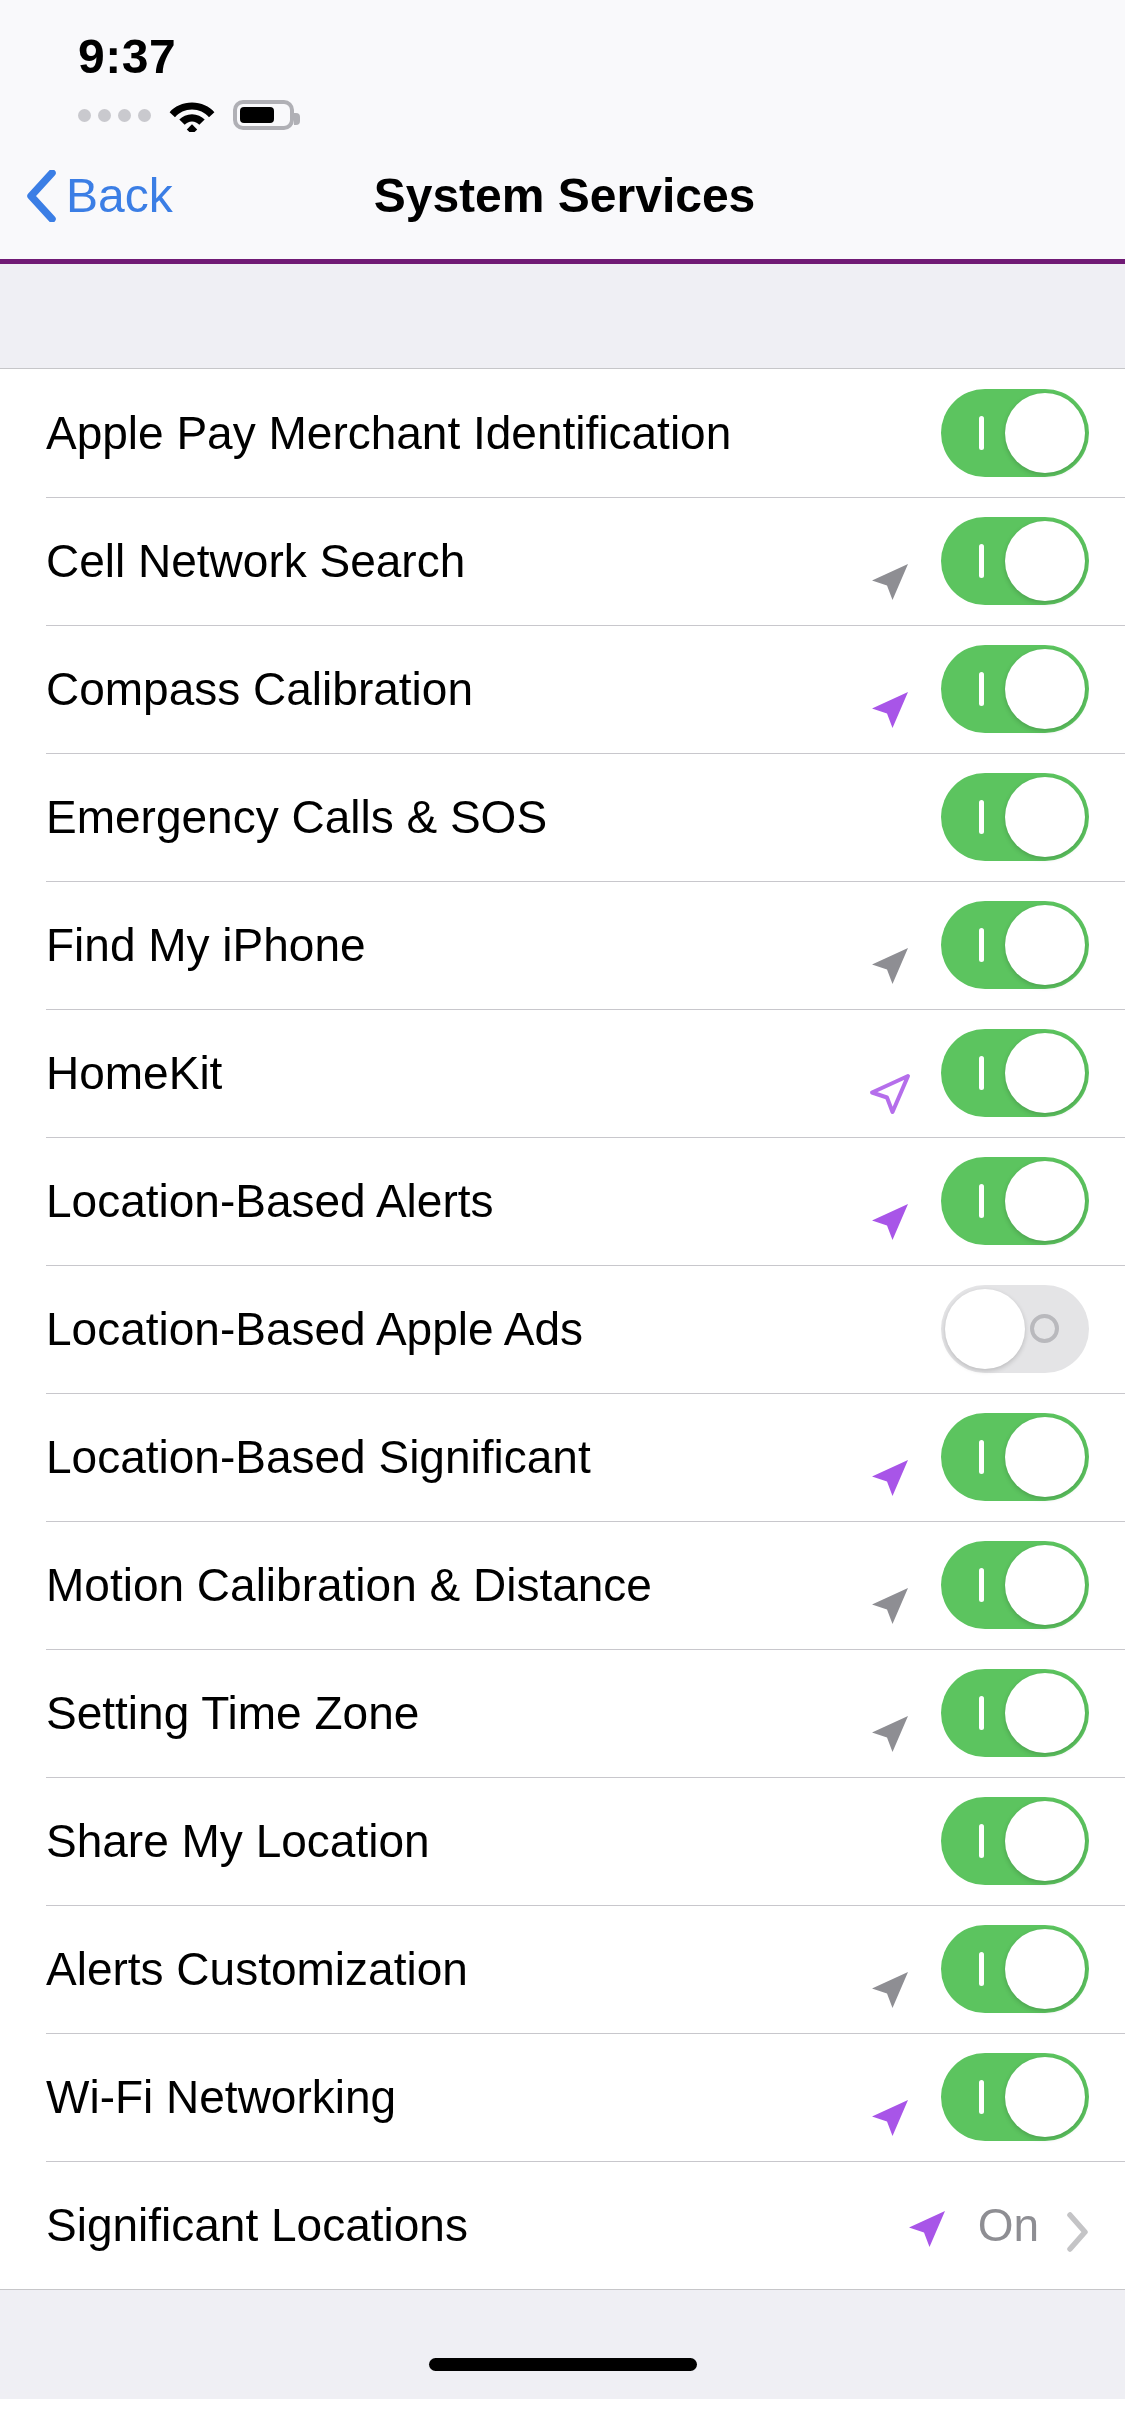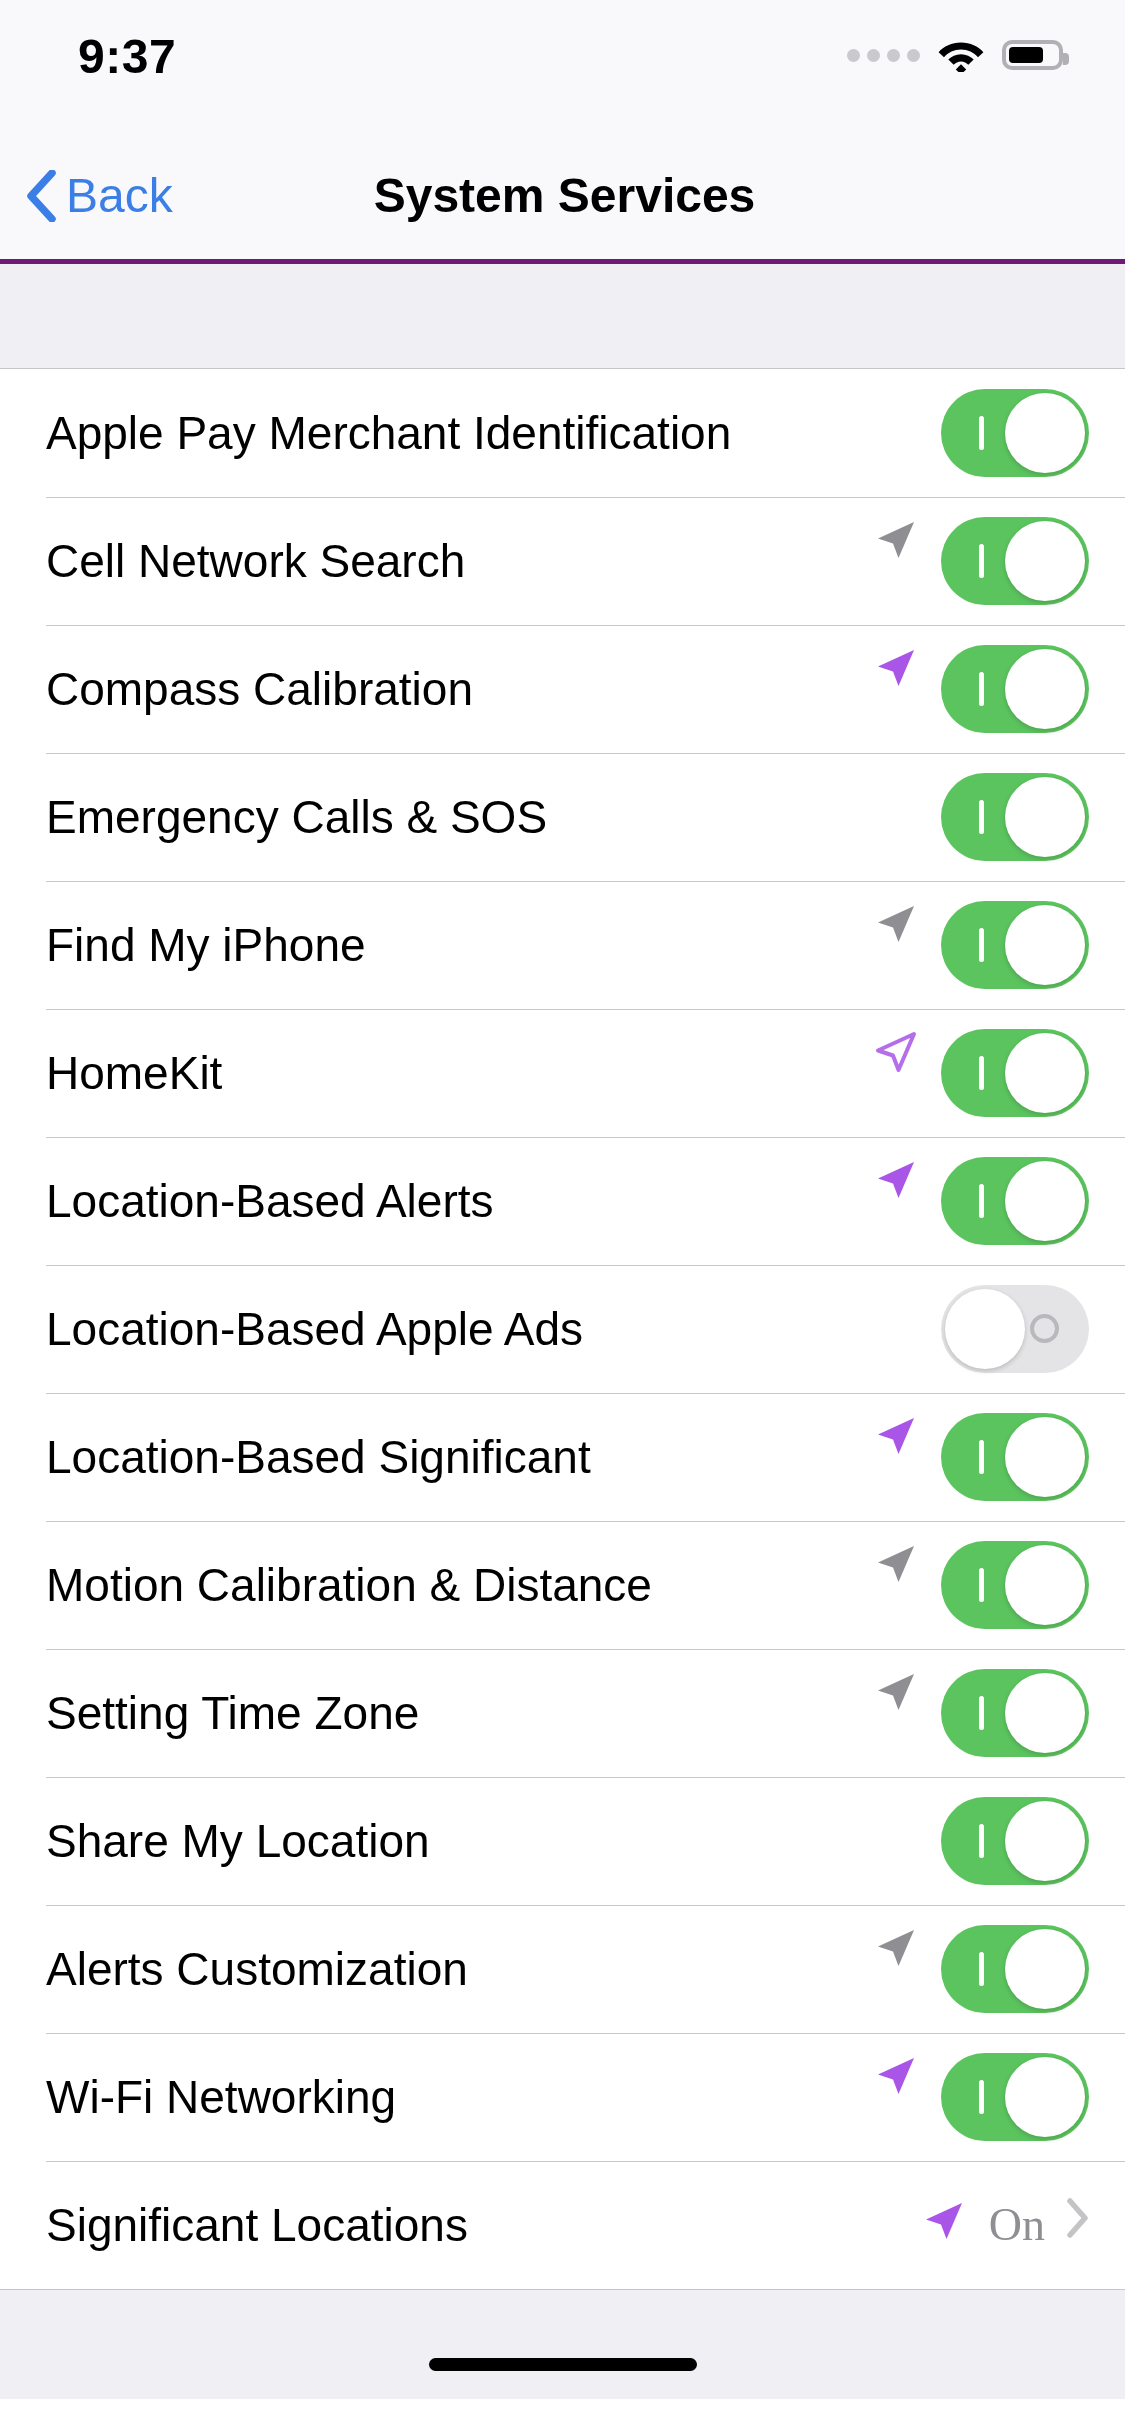--- a/index.html
+++ b/index.html
@@ -20,20 +20,21 @@
 
   
   .statusbar {
     position: relative;
     height: 132px;
     background: #f9f9fb;
     display: flex;
     align-items: flex-start;
     justify-content: space-between;
     padding: 28px 62px 0 78px;
+    flex-direction: column;
   }
   .status-time {
     font-size: 48px;
     font-weight: bold;
     color: #000;
     letter-spacing: 0.5px;
     line-height: 58px;
   }
   .status-right {
     display: flex;
@@ -133,23 +134,22 @@
   }
   .row-label {
     flex: 1;
     font-size: 46px;
     color: #000;
     line-height: 54px;
     white-space: nowrap;
   }
   .row-right {
     display: flex;
-    align-items: flex-start;
-    gap: 22px;
-    font-family: Liberation Serif, serif;
+    align-items: flex-end;
+    gap: 28px;
   }
 
   
   .loc-arrow { width: 46px; height: 46px; display: block; flex: 0 0 auto; }
   .loc-arrow.spacer { visibility: hidden; }
 
   
   .toggle {
     position: relative;
     width: 148px;

